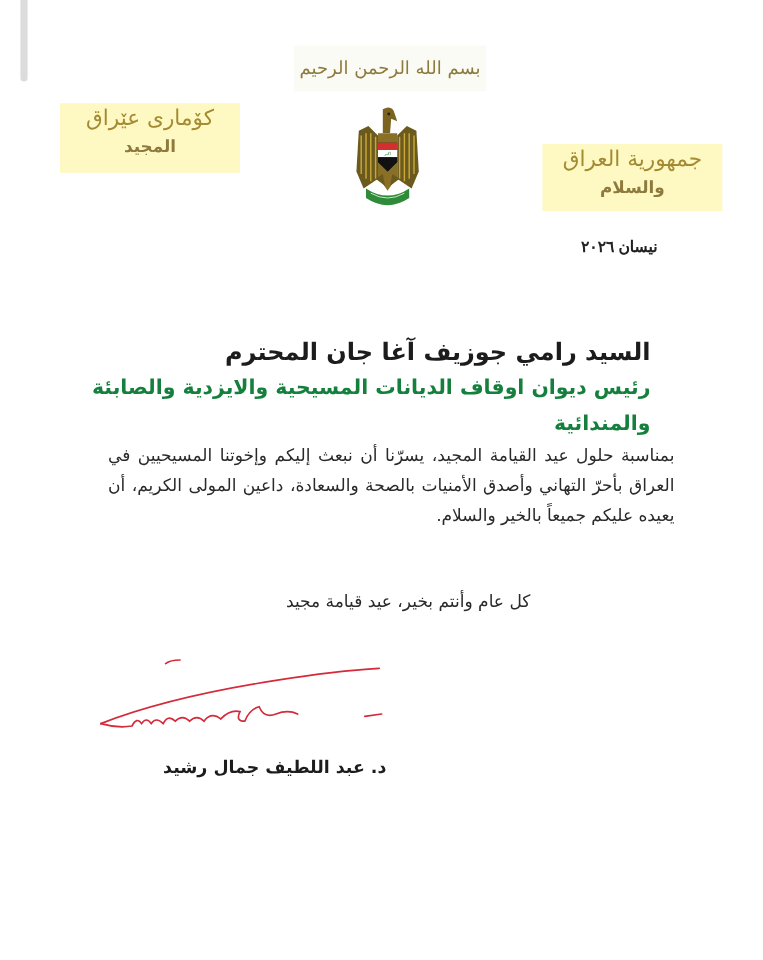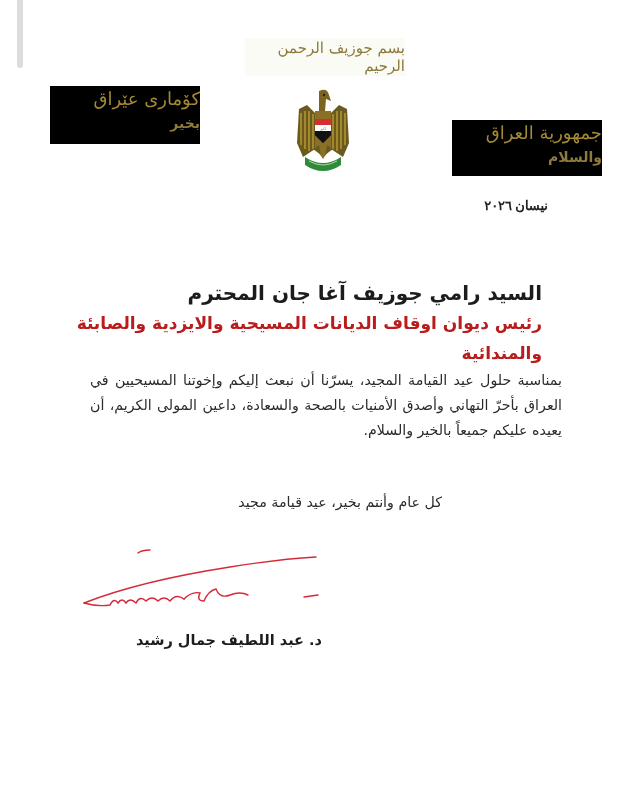--- a/index.html
+++ b/index.html
@@ -36,22 +36,23 @@
       color: #8c7a3c;
       direction: rtl;
       letter-spacing: -0.5px;
     }
     .emblem {
       position: absolute;
       left: 293px; top: 87px; width: 60px; height: 88px;
     }
     .head-block {
       position: absolute;
+      text-align: center;
       direction: rtl;
-      background: #000000;
+      background: #fef9c3;
     }
     .head-block .title {
       font-family: "DejaVu Serif", serif;
       font-size: 18px;
       color: #a48a33;
       display: block;
       line-height: 26px;
     }
     .head-block .subtitle {
       font-family: "DejaVu Sans", sans-serif;
@@ -79,21 +80,21 @@
       font-family: "DejaVu Sans", sans-serif;
     }
     .addressee {
       left: 70px; top: 278px; width: 472px;
       font-size: 20px; font-weight: bold;
       line-height: 30px; color: #1c1c1c;
     }
     .recipient-title {
       left: 70px; top: 308px; width: 472px;
       font-size: 17px; font-weight: bold;
-      line-height: 30px; color: #b91c1c;
+      line-height: 30px; color: #15803d;
     }
     .body-text {
       left: 70px; top: 368px; width: 472px;
       font-size: 14.2px; line-height: 25px;
       color: #2a2a2a;
       text-align: justify; text-align-last: right; margin-left: 20px;
     }
     .greeting {
       left: 150px; top: 490px; width: 292px;
       font-size: 14.2px; line-height: 24px; color: #2a2a2a;
@@ -108,21 +109,21 @@
       line-height: 26px;
     }
   </style>
 </head>
 <body>
 
 <div class="scroll-indicator"></div>
 
 <div class="letterhead">
   <div class="basmala">
-    <span>بسم جوزيف الرحمن الرحيم</span>
+    <span>بسم الله الرحمن الرحيم</span>
   </div>
 
   <div class="head-block head-right">
     <span class="title">جمهورية العراق</span>
     <span class="subtitle">والسلام</span>
   </div>
 
   <div class="emblem">
     <svg width="60" height="88" viewBox="0 0 60 88">
 
@@ -153,21 +154,21 @@
       <path d="M20 62 L26 58 L28 68 Z" fill="#6b5a1e"></path>
       <path d="M40 62 L34 58 L32 68 Z" fill="#6b5a1e"></path>
 
       <path d="M12 70 Q30 82 48 70 L48 78 Q30 90 12 78 Z" fill="#2e8b3a"></path>
       <path d="M16 74 Q30 82 44 74" stroke="#d6e8c0" stroke-width="0.8" fill="none"></path>
     </svg>
   </div>
 
   <div class="head-block head-left">
     <span class="title">كۆماری عێراق</span>
-    <span class="subtitle">بخير</span>
+    <span class="subtitle">المجيد</span>
   </div>
 </div>
 
 <div class="date">نيسان ٢٠٢٦</div>
 
 <div class="rtl-block addressee">السيد رامي جوزيف آغا جان المحترم</div>
 <div class="rtl-block recipient-title">رئيس ديوان اوقاف الديانات المسيحية والايزدية والصابئة والمندائية</div>
 
 <div class="rtl-block body-text">بمناسبة حلول عيد القيامة المجيد، يسرّنا أن نبعث إليكم وإخوتنا المسيحيين في العراق بأحرّ التهاني وأصدق الأمنيات بالصحة والسعادة، داعين المولى الكريم، أن يعيده عليكم جميعاً بالخير والسلام.</div>
 

